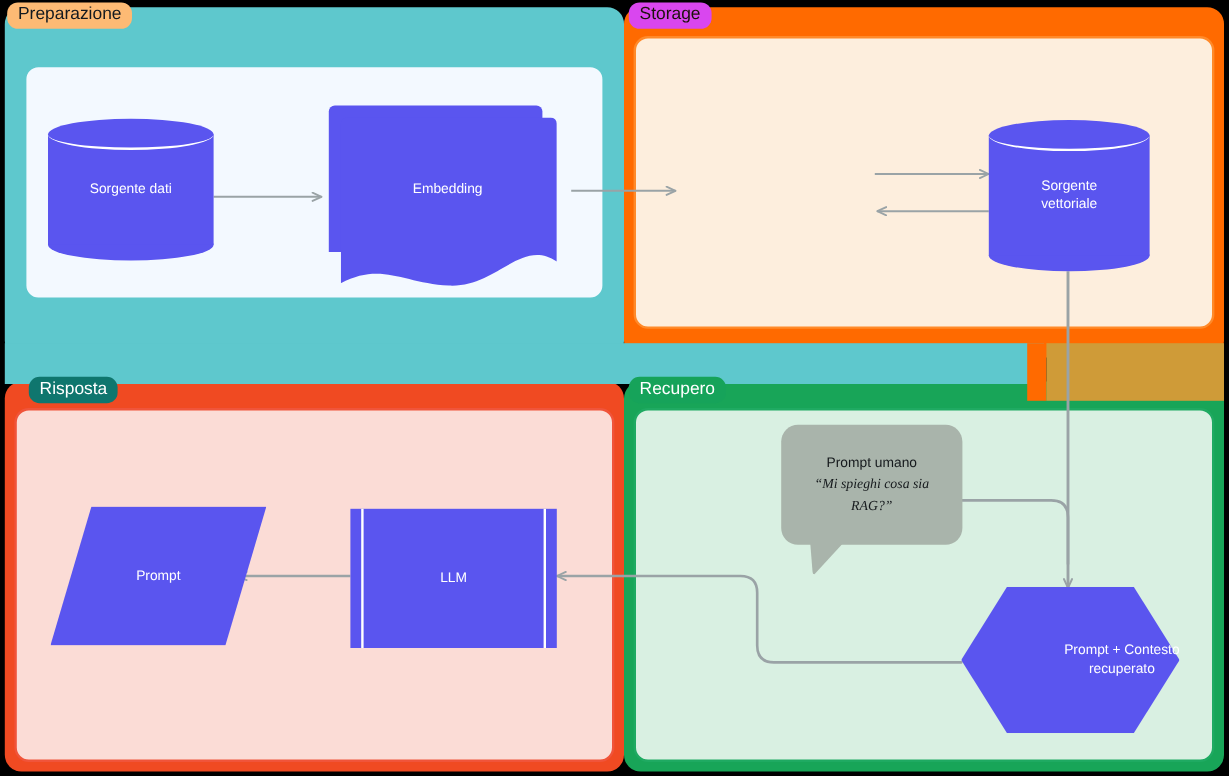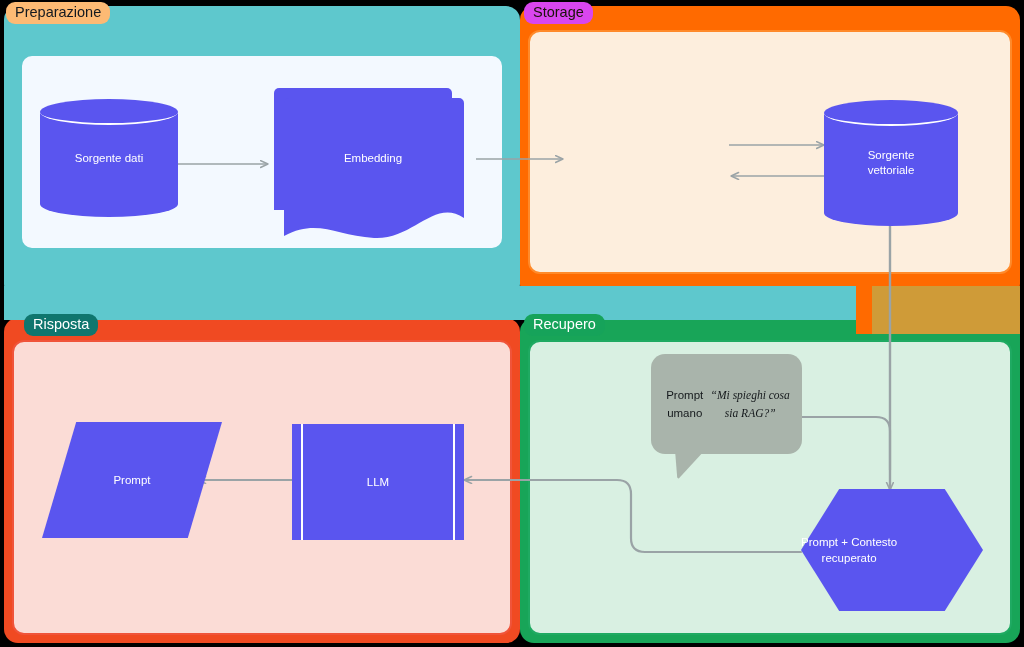--- a/index.html
+++ b/index.html
@@ -129,38 +129,38 @@
     color: #fff; font-size: 11.5px; z-index: 3;
   }
 
   
   .hexagon { position: absolute; z-index: 20; }
   .hexagon .hx-shape {
     position: absolute; inset: 0; background: #5a55ef;
     clip-path: polygon(21% 0%, 79% 0%, 100% 50%, 79% 100%, 21% 100%, 0% 50%);
   }
   .hexagon .hx-label {
-    position: absolute; inset: 0; display: flex; align-items: center; justify-content: flex-start;
+    position: absolute; inset: 0; display: flex; align-items: center; justify-content: flex-end;
     color: #fff; font-size: 11.5px; line-height: 16px; text-align: center; z-index: 3;
   }
 
   
   .bubble { position: absolute; z-index: 20; }
   .bubble .bb-body {
     position: absolute; left: 0; top: 0; right: 0; height: 100px;
     background: #a9b4ab; border-radius: 14px;
   }
   .bubble .bb-tail {
     position: absolute; left: 24px; top: 96px; width: 30px; height: 30px;
     background: #a9b4ab; border-radius: 0 0 0 8px;
     clip-path: polygon(0% 0%, 100% 0%, 8% 100%);
   }
   .bubble .bb-text {
     position: absolute; left: 0; top: 0; right: 0; height: 100px;
-    display: flex; flex-direction: row; align-items: center; justify-content: center;
+    display: flex; flex-direction: column; align-items: center; justify-content: center;
     color: #15191c; font-size: 11.5px; line-height: 18px; text-align: center; z-index: 3;
     padding: 0 10px; box-sizing: border-box;
   }
   .bubble .bb-quote { font-style: italic; font-family: Liberation Serif, serif; }
 
   
   #connectors { position: absolute; left: 0; top: 0; width: 1024px; height: 647px; z-index: 15; pointer-events: none; }
 </style>
 </head>
 <body>

